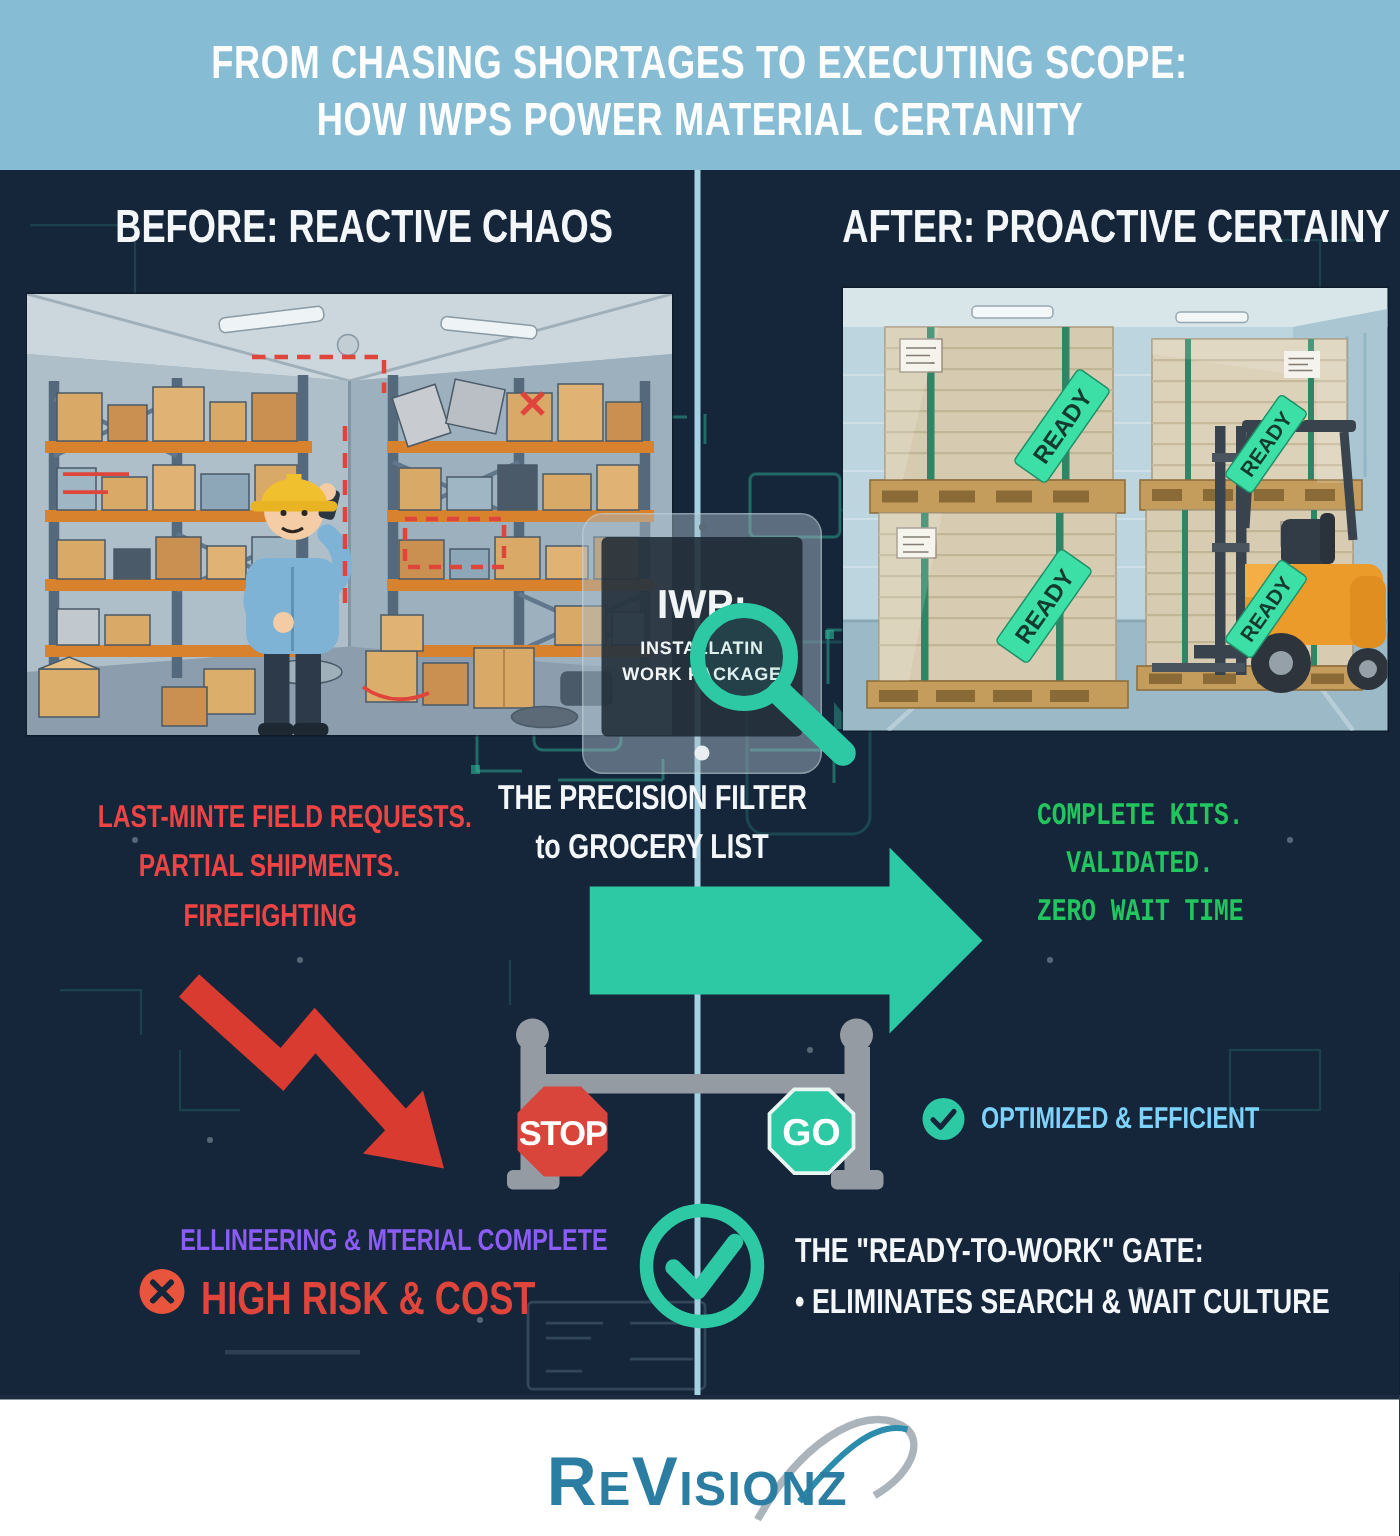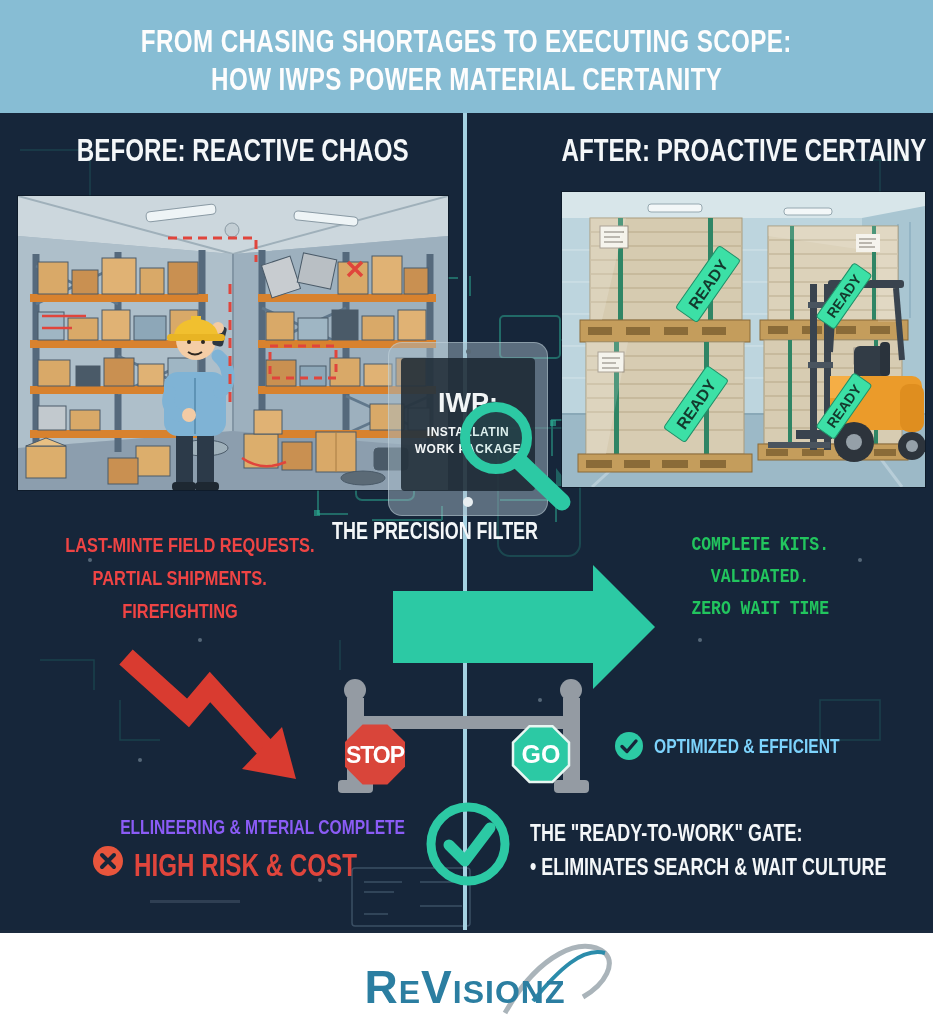--- a/index.html
+++ b/index.html
@@ -448,20 +448,21 @@
   </div>
 
   <svg class="abs" style="left:452px;top:390px;z-index:4;" width="130" height="125" viewBox="0 0 130 125">
     <circle cx="44" cy="48" r="31" fill="#2cc9a4" opacity="0.10"></circle>
     <circle cx="44" cy="48" r="31" fill="none" stroke="#2cc9a4" stroke-width="10"></circle>
     <line x1="68" y1="72" x2="110" y2="112" stroke="#2cc9a4" stroke-width="17" stroke-linecap="round"></line>
   </svg>
 
   <div class="abs filter-block">
     <div class="f1"><span class="cond">THE PRECISION FILTER</span></div>
+    <div class="f2"><span class="cond">to GROCERY LIST</span></div>
   </div>
 
   <div class="abs pain-block">
     <div><span class="cond">LAST-MINTE FIELD REQUESTS.</span></div>
     <div><span class="cond">PARTIAL SHIPMENTS.</span></div>
     <div><span class="cond">FIREFIGHTING</span></div>
   </div>
 
   <div class="abs benefit-block">
     <div><span class="cond">COMPLETE KITS.</span></div>

